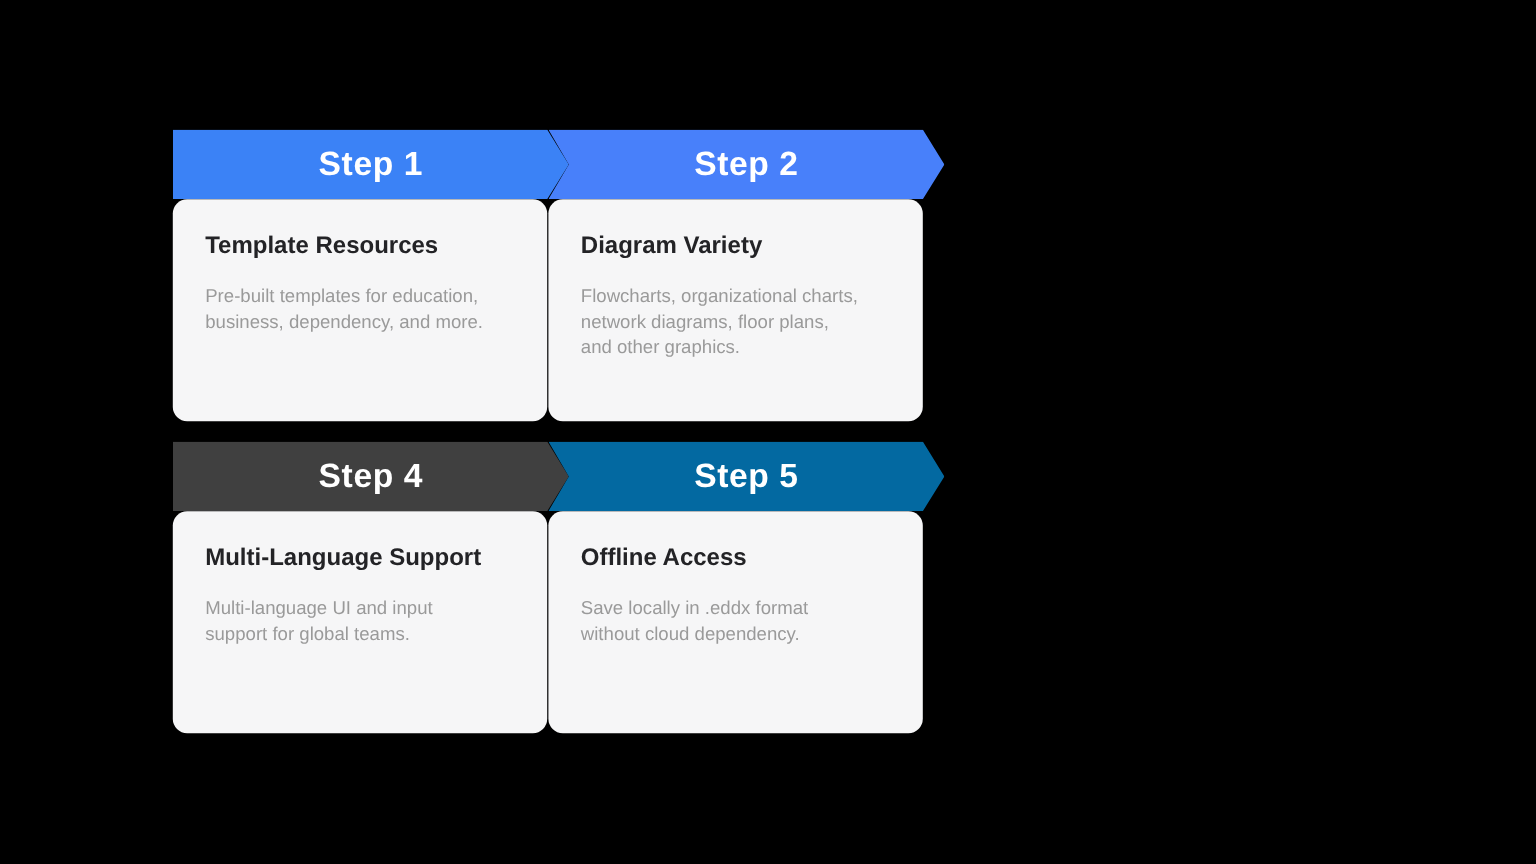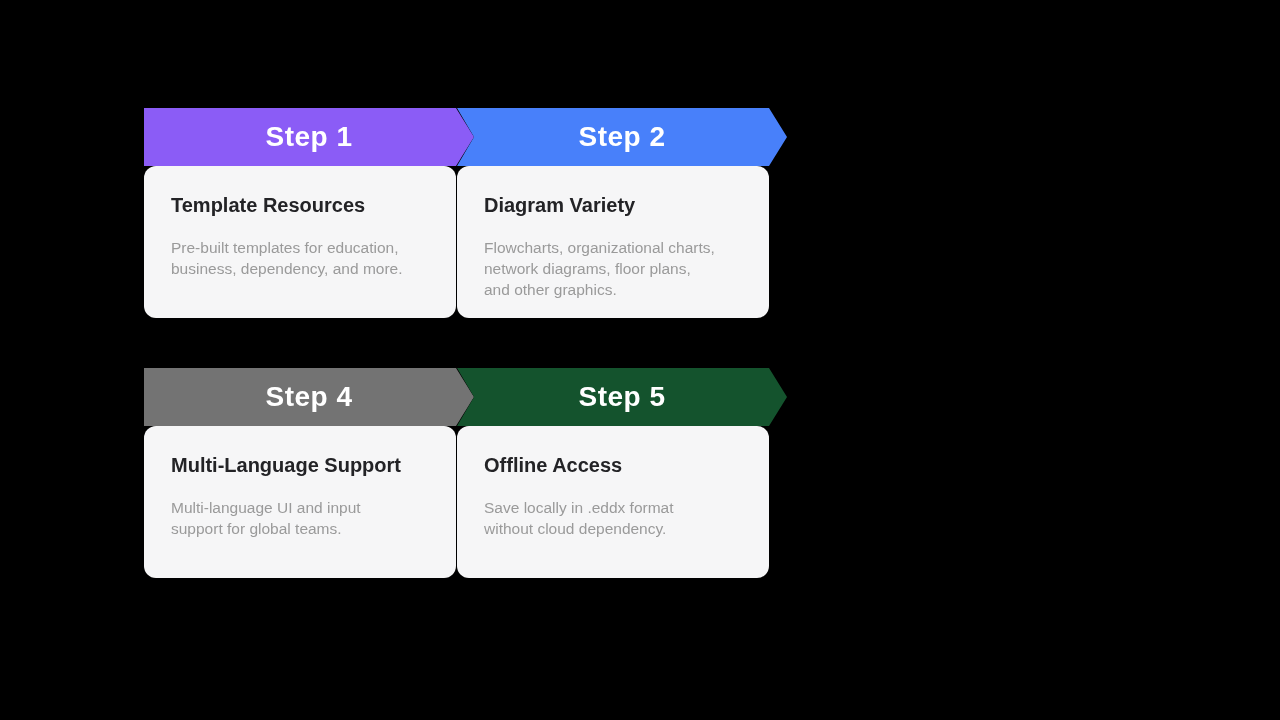--- a/index.html
+++ b/index.html
@@ -36,21 +36,21 @@
   .step-label {
     color: var(--step-label-color, #fff);
     font-size: 28px;
     font-weight: 700;
     line-height: 58px;
     letter-spacing: 0.5px;
   }
   .body {
     position: absolute;
     left: 0; top: 58px;
-    width: 312px; height: 152px;
+    width: 312px; height: 185px;
     background: var(--card-bg, #f6f6f7);
     box-sizing: border-box;
     padding: 27px 20px 0 27px;
     border-radius: 12px;
   }
   .card-title {
     margin: 0;
     font-size: 20px;
     font-weight: 700;
     line-height: 24px;
@@ -63,21 +63,21 @@
     color: var(--desc-color, #9a9a9a);
     white-space: pre;
   }
 </style>
 </head>
 <body>
 
 <div class="canvas">
 
   <div class="card col1 row1">
-    <div class="header" style="background: #8b5cf6;">
+    <div class="header" style="background: #3b82f6;">
       <span class="step-label">Step 1</span>
     </div>
     <div class="body">
       <h3 class="card-title">Template Resources</h3>
       <p class="card-desc">Pre-built templates for education,
 business, dependency, and more.</p>
     </div>
   </div>
 
   <div class="card col2 row1">
@@ -87,32 +87,32 @@
     <div class="body">
       <h3 class="card-title">Diagram Variety</h3>
       <p class="card-desc">Flowcharts, organizational charts,
 network diagrams, floor plans,
 and other graphics.</p>
     </div>
   </div>
 
 
   <div class="card col1 row2">
-    <div class="header" style="background: #737373;">
+    <div class="header" style="background: #404040;">
       <span class="step-label">Step 4</span>
     </div>
     <div class="body">
       <h3 class="card-title">Multi-Language Support</h3>
       <p class="card-desc">Multi-language UI and input
 support for global teams.</p>
     </div>
   </div>
 
   <div class="card col2 row2">
-    <div class="header notched" style="background: #14532d;">
+    <div class="header notched" style="background: #0369a1;">
       <span class="step-label">Step 5</span>
     </div>
     <div class="body">
       <h3 class="card-title">Offline Access</h3>
       <p class="card-desc">Save locally in .eddx format
 without cloud dependency.</p>
     </div>
   </div>
 
 </div>

